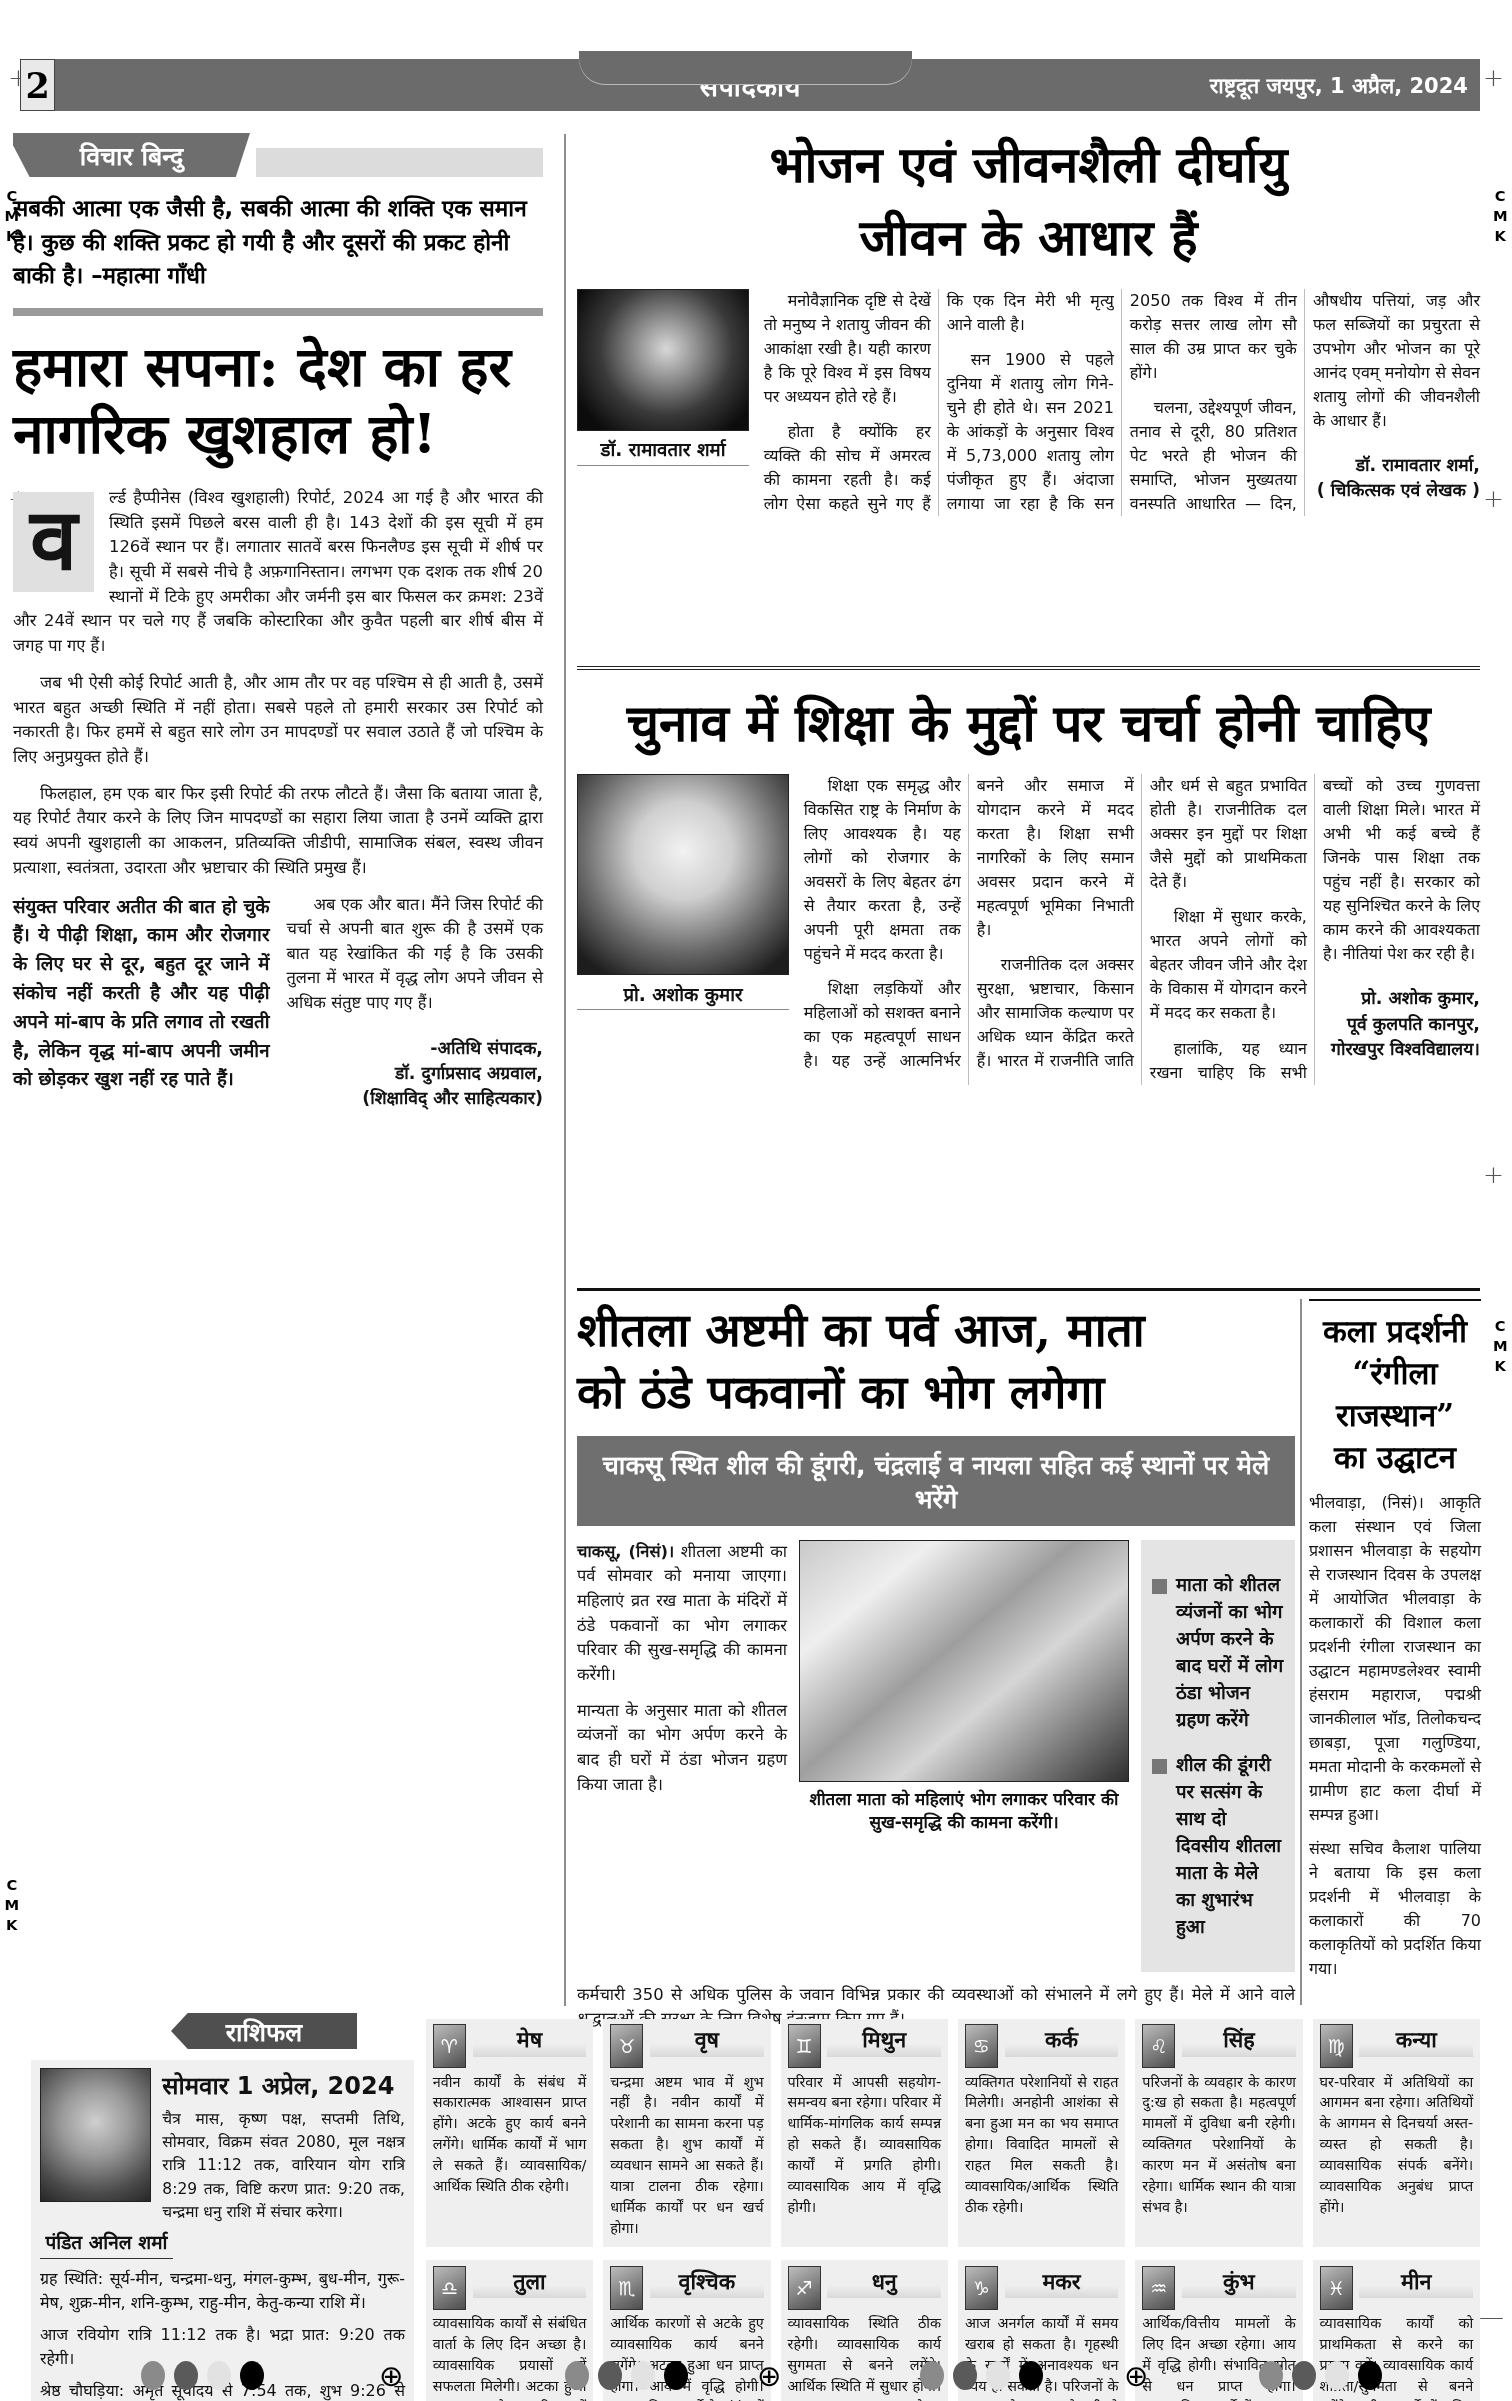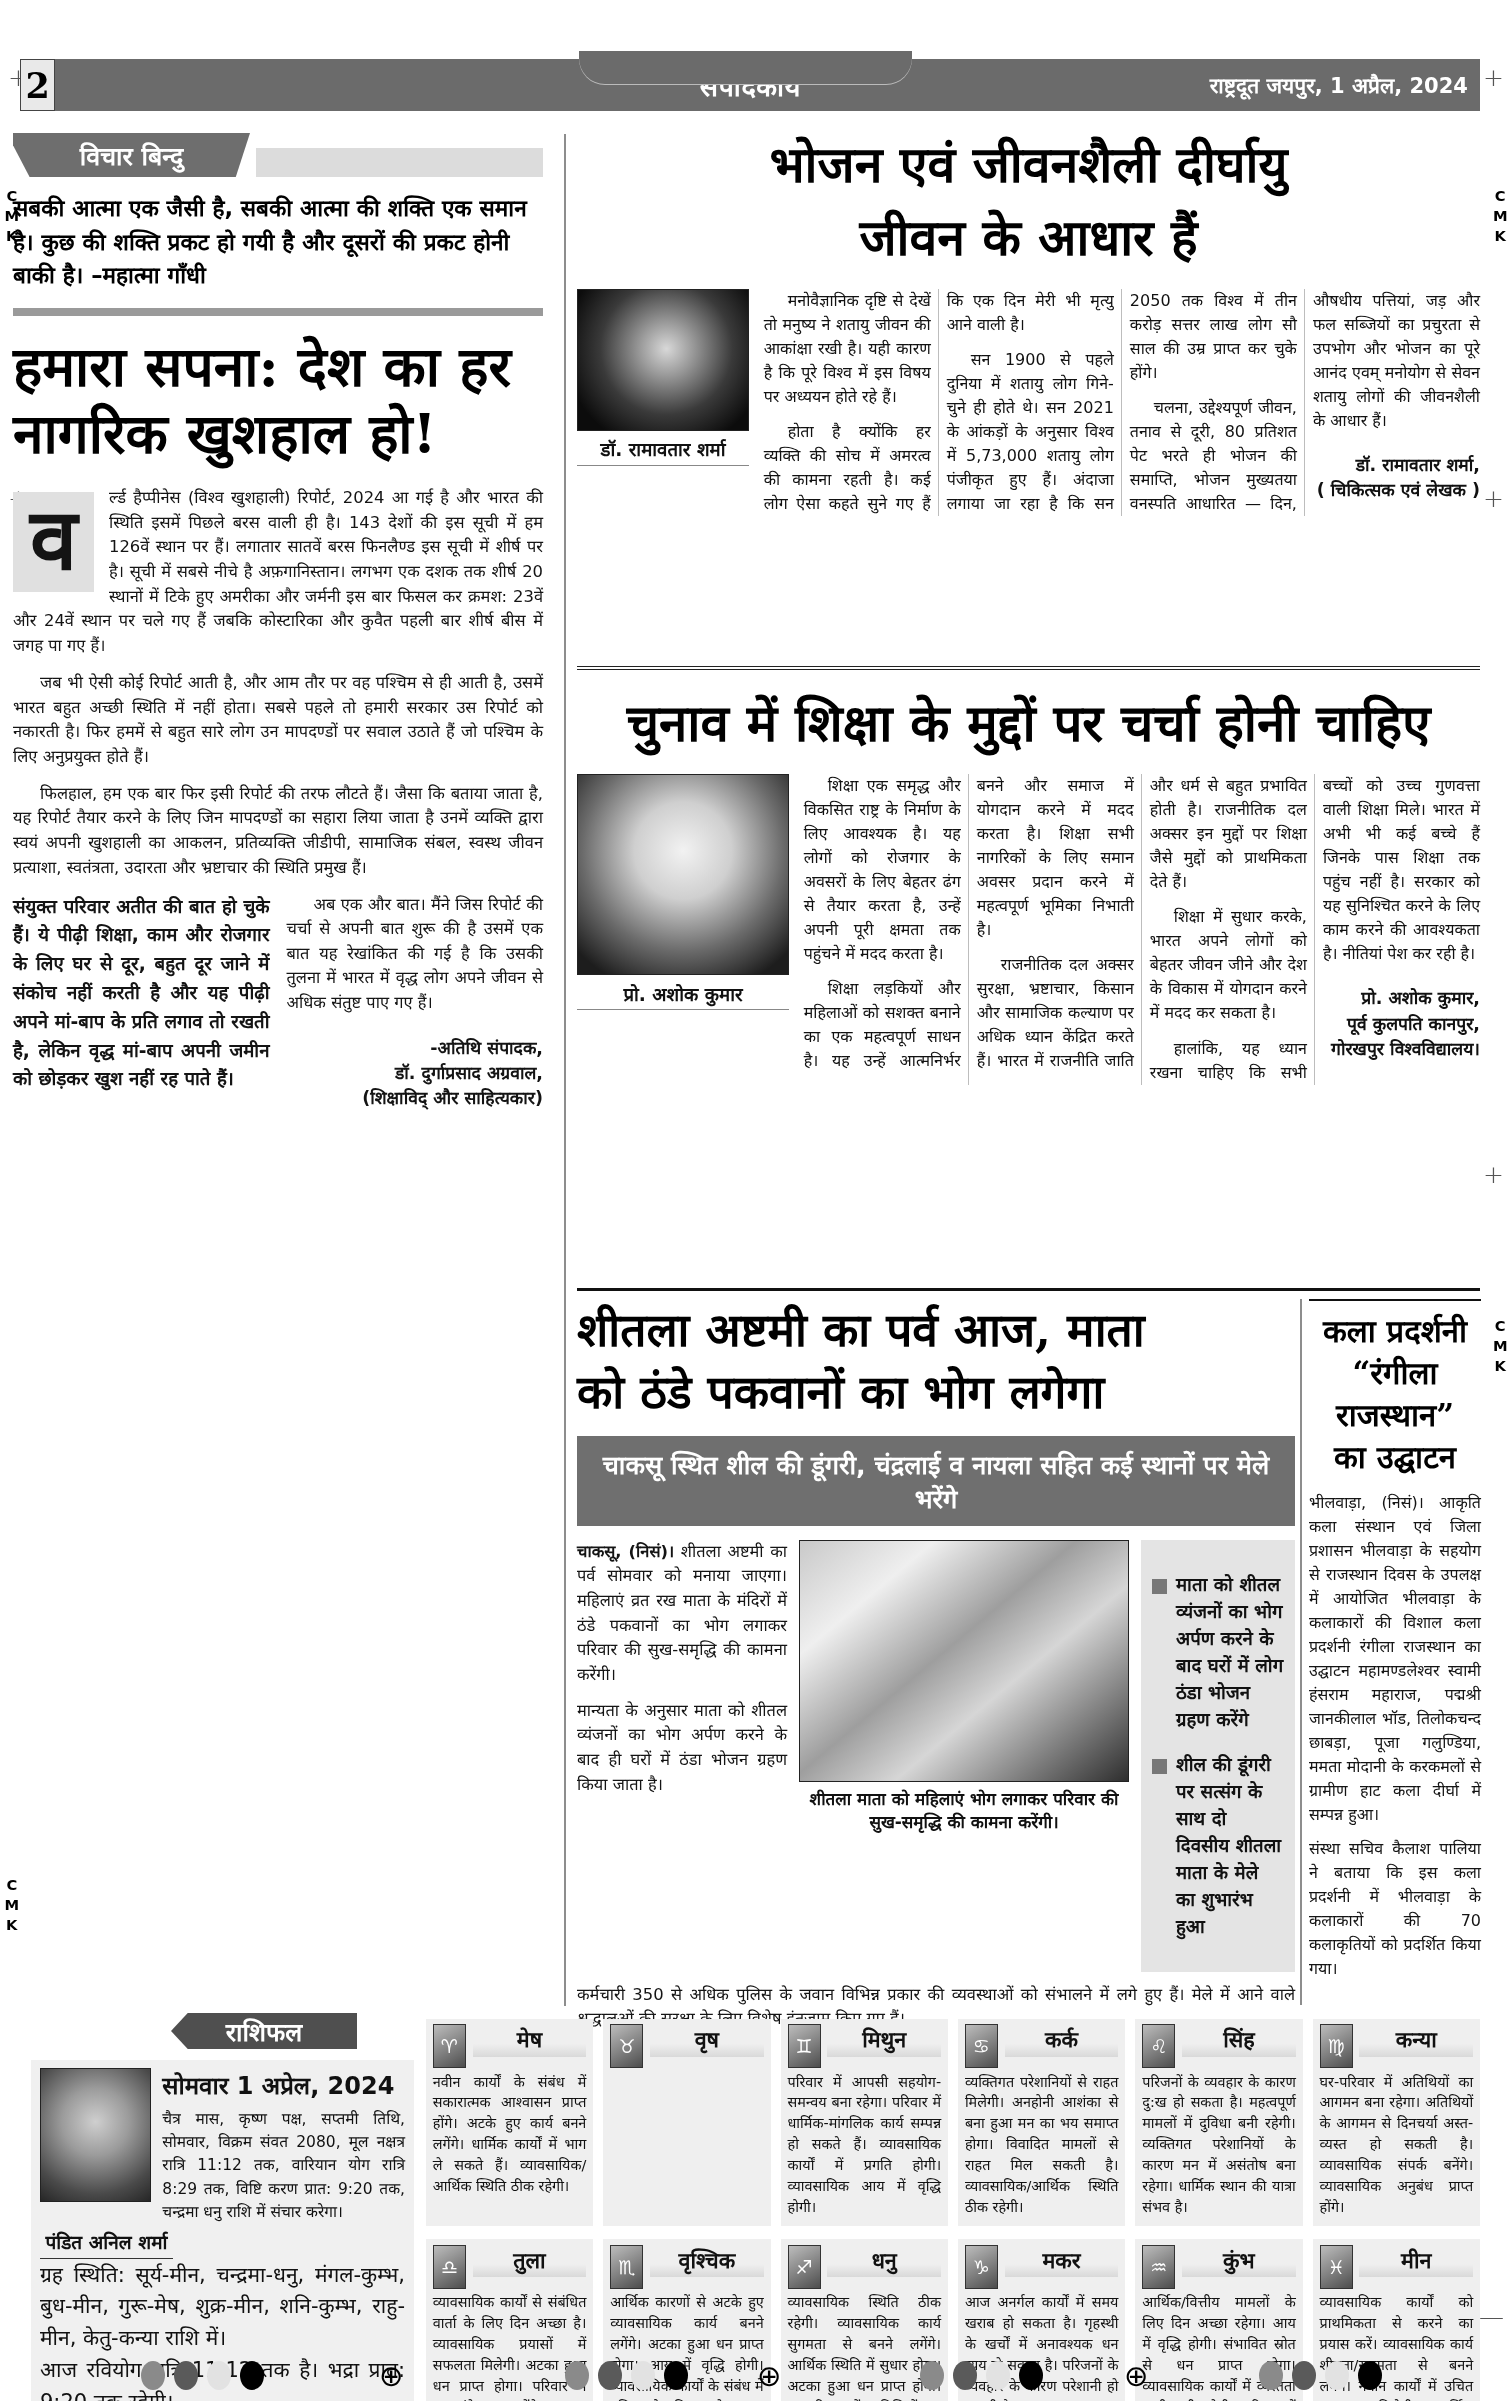--- a/index.html
+++ b/index.html
@@ -97,21 +97,21 @@
             font-size:25px; font-weight:bold; display:flex; align-items:center; justify-content:center;
             clip-path:polygon(0 50%, 9% 0, 100% 0, 100% 100%, 9% 100%); }
   .rf-left { position:absolute; left:0; top:47px; width:383px; background:#f0f0f0; padding:8px 9px; }
   .rf-row { display:flex; gap:11.3px; }
   .photo.pandit { flex:0 0 111px; width:111px; height:134px;
       background:radial-gradient(circle at 50% 40%, #cfcfcf 0%, #9b9b9b 35%, #4a4a4a 75%, #262626 100%); }
   .rf-date { font-size:24px; font-weight:bold; margin-bottom:6.8px; }
   .rf-panchang { font-size:15.5px; line-height:1.5; text-align:justify; }
   .pandit-caption { width:133px; font-weight:bold; font-size:19px; text-align:center; padding:4.5px 0 3.4px;
                     border-bottom:1.7px solid #333; }
-  .rf-left p.meta { font-size:21px; line-height:1.5; text-align:justify; margin-top:1px; }
+  .rf-left p.meta { font-size:16px; line-height:1.5; text-align:justify; margin-top:8px; }
   .zodiac-grid { position:absolute; left:395px; top:5.6px; width:1054px; display:grid;
                  grid-template-columns:repeat(6, 1fr); gap:13.6px 10.2px; }
   .sign-cell { background:#efefef; padding:5.6px 6.8px 8px; }
   .sign-head { display:flex; gap:6.8px; align-items:flex-start; margin-bottom:3.4px; }
   .sign-img { flex:0 0 33px; width:33px; height:44px; border:1.1px solid #333; color:#fff; font-size:19px;
               display:flex; align-items:center; justify-content:center;
               background:linear-gradient(150deg, #bdbdbd 0%, #8b8b8b 45%, #4d4d4d 100%); }
   .sign-name { flex:1; text-align:center; font-size:21.5px; font-weight:bold; padding-bottom:3.4px;
                background:linear-gradient(#ffffff00 60%, #d9d9d9 100%); }
   .sign-text { font-size:14.4px; line-height:1.45; text-align:justify; }
@@ -315,20 +315,21 @@
             <div class="sign-img">♈</div>
             <div class="sign-name">मेष</div>
           </div>
         <div class="sign-text">नवीन कार्यों के संबंध में सकारात्मक आश्वासन प्राप्त होंगे। अटके हुए कार्य बनने लगेंगे। धार्मिक कार्यों में भाग ले सकते हैं। व्यावसायिक/आर्थिक स्थिति ठीक रहेगी।</div>
       </div>
       <div class="sign-cell">
         <div class="sign-head">
             <div class="sign-img">♉</div>
             <div class="sign-name">वृष</div>
           </div>
+        <div class="sign-text">चन्द्रमा अष्टम भाव में शुभ नहीं है। नवीन कार्यों में परेशानी का सामना करना पड़ सकता है। शुभ कार्यों में व्यवधान सामने आ सकते हैं। यात्रा टालना ठीक रहेगा। धार्मिक कार्यों पर धन खर्च होगा।</div>
       </div>
       <div class="sign-cell">
         <div class="sign-head">
             <div class="sign-img">♊</div>
             <div class="sign-name">मिथुन</div>
           </div>
         <div class="sign-text">परिवार में आपसी सहयोग-समन्वय बना रहेगा। परिवार में धार्मिक-मांगलिक कार्य सम्पन्न हो सकते हैं। व्यावसायिक कार्यों में प्रगति होगी। व्यावसायिक आय में वृद्धि होगी।</div>
       </div>
       <div class="sign-cell">
         <div class="sign-head">

